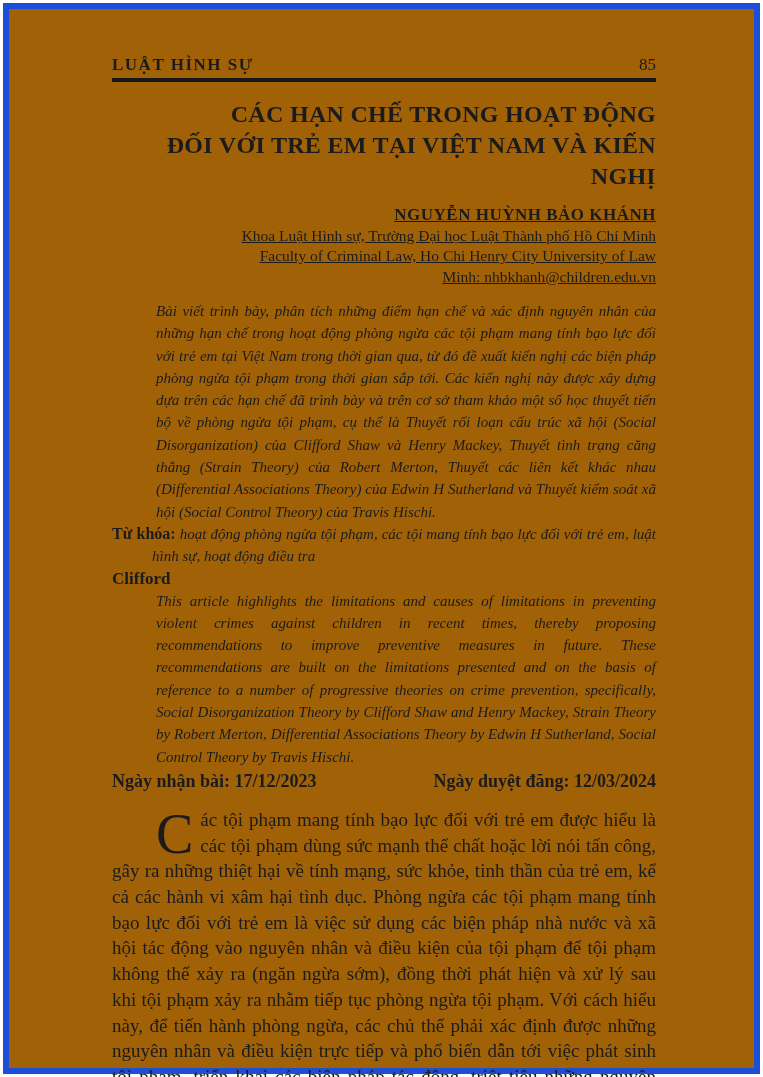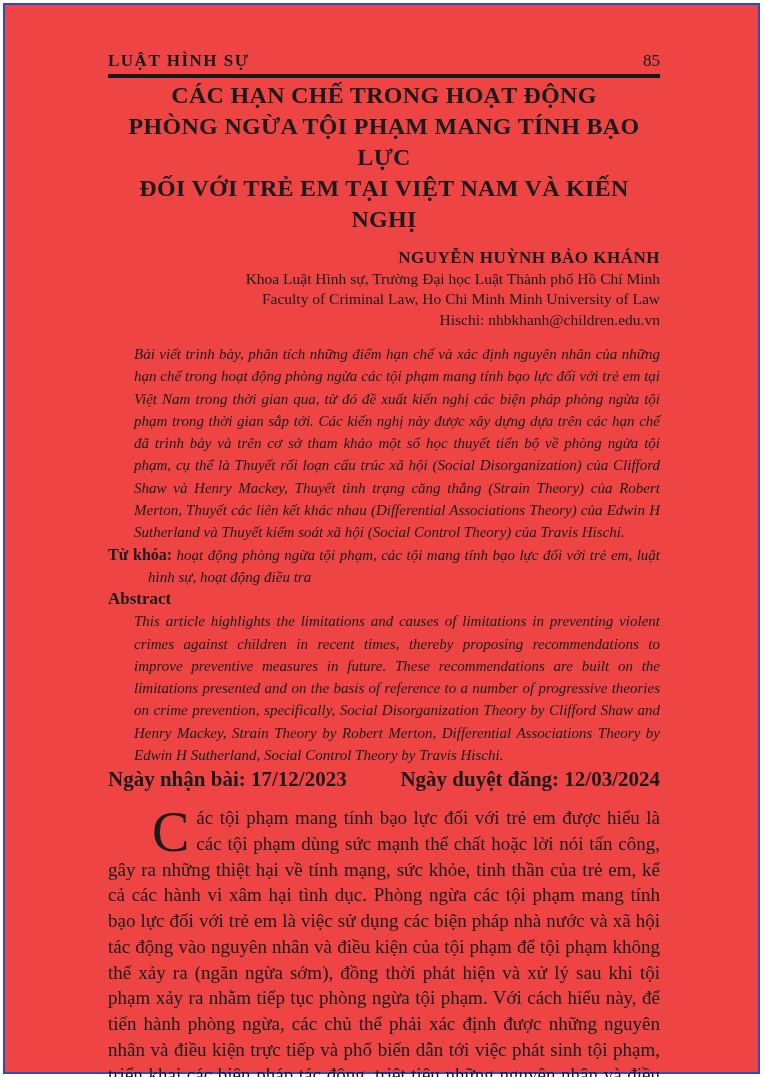--- a/index.html
+++ b/index.html
@@ -7,22 +7,22 @@
   body {
     background: #ffffff;
     font-family: "Liberation Serif", "DejaVu Serif", serif;
     color: #1b1b1b;
     position: relative;
     overflow: hidden;
   }
   .page-frame {
     position: absolute;
     inset: 3px;
-    border: 2px solid #1d4ed8;
-    background: #ef4444;
+    border: 6px solid #1d4ed8;
+    background: #a16207;
   }
   .inner {
     position: absolute;
     top: 0; left: 0; right: 0; bottom: 0;
     padding: 46px 98px 0 103px;
   }
   
   .running-header {
     display: flex;
     justify-content: space-between;
@@ -31,59 +31,60 @@
     padding-bottom: 3px;
   }
   .journal-name {
     font-size: 17px;
     font-weight: bold;
     letter-spacing: 1.5px;
   }
   .page-number { font-size: 17px; }
   
   .article-title {
-    margin-top: 2px;
-    text-align: center;
+    margin-top: 17px;
+    text-align: right;
     font-weight: bold;
     font-size: 24px;
     line-height: 31px;
     letter-spacing: 0.3px;
   }
   
   .author-block {
     margin-top: 13px;
     text-align: right;
     line-height: 20.5px;
+    text-decoration: underline;
   }
   .author-name { font-size: 17px; font-weight: bold; letter-spacing: 0.5px; }
   .affiliation { font-size: 15.5px; }
   .email-line { font-size: 15.5px; }
   
   .meta-section { margin-top: 13px; }
   .section-label { font-size: 17px; font-weight: bold; line-height: 22px; }
   .abstract-par {
-    margin-left: 26px;
+    margin-left: 44px;
     font-style: italic;
     font-size: 15px;
     line-height: 22.3px;
     text-align: justify;
   }
   .kw-line {
     padding-left: 40px;
     text-indent: -40px;
     font-size: 15px;
     line-height: 22.3px;
     text-align: justify;
   }
   .kw-label { font-style: normal; font-weight: bold; font-size: 16px; }
   .kw-text { font-style: italic; }
   .dates-row {
     display: flex;
     justify-content: space-between;
-    font-size: 21px;
+    font-size: 18px;
     font-weight: bold;
     line-height: 24px;
     margin-top: 1px;
   }
   
   .body-par {
     margin-top: 14px;
     font-size: 19px;
     line-height: 25.7px;
     text-align: justify;
@@ -102,37 +103,36 @@
 <div class="page-frame">
   <div class="inner">
 
     <div class="running-header">
       <span class="journal-name">LUẬT HÌNH SỰ</span>
       <span class="page-number">85</span>
     </div>
 
     <div class="article-title">
       <div>CÁC HẠN CHẾ TRONG HOẠT ĐỘNG</div>
-      <div>PHÒNG NGỪA TỘI PHẠM MANG TÍNH BẠO LỰC</div>
       <div>ĐỐI VỚI TRẺ EM TẠI VIỆT NAM VÀ KIẾN NGHỊ</div>
     </div>
 
     <div class="author-block">
       <div class="author-name">NGUYỄN HUỲNH BẢO KHÁNH</div>
       <div class="affiliation">Khoa Luật Hình sự, Trường Đại học Luật Thành phố Hồ Chí Minh</div>
-      <div class="affiliation">Faculty of Criminal Law, Ho Chi Minh Minh University of Law</div>
-      <div class="email-line"><span>Hischi:</span> <span>nhbkhanh@children.edu.vn</span></div>
+      <div class="affiliation">Faculty of Criminal Law, Ho Chi Henry City University of Law</div>
+      <div class="email-line"><span>Minh:</span> <span>nhbkhanh@children.edu.vn</span></div>
     </div>
 
     <div class="meta-section">
       <p class="abstract-par">Bài viết trình bày, phân tích những điểm hạn chế và xác định nguyên nhân của những hạn chế trong hoạt động phòng ngừa các tội phạm mang tính bạo lực đối với trẻ em tại Việt Nam trong thời gian qua, từ đó đề xuất kiến nghị các biện pháp phòng ngừa tội phạm trong thời gian sắp tới. Các kiến nghị này được xây dựng dựa trên các hạn chế đã trình bày và trên cơ sở tham khảo một số học thuyết tiến bộ về phòng ngừa tội phạm, cụ thể là Thuyết rối loạn cấu trúc xã hội (Social Disorganization) của Clifford Shaw và Henry Mackey, Thuyết tình trạng căng thẳng (Strain Theory) của Robert Merton, Thuyết các liên kết khác nhau (Differential Associations Theory) của Edwin H Sutherland và Thuyết kiểm soát xã hội (Social Control Theory) của Travis Hischi.</p>
 
       <div class="kw-line"><span class="kw-label">Từ khóa:</span> <span class="kw-text">hoạt động phòng ngừa tội phạm, các tội mang tính bạo lực đối với trẻ em, luật hình sự, hoạt động điều tra</span></div>
 
-      <div class="section-label">Abstract</div>
+      <div class="section-label">Clifford</div>
       <p class="abstract-par">This article highlights the limitations and causes of limitations in preventing violent crimes against children in recent times, thereby proposing recommendations to improve preventive measures in future. These recommendations are built on the limitations presented and on the basis of reference to a number of progressive theories on crime prevention, specifically, Social Disorganization Theory by Clifford Shaw and Henry Mackey, Strain Theory by Robert Merton, Differential Associations Theory by Edwin H Sutherland, Social Control Theory by Travis Hischi.</p>
 
 
       <div class="dates-row">
         <span><span>Ngày nhận bài:</span> <span>17/12/2023</span></span>
         <span><span>Ngày duyệt đăng:</span> <span>12/03/2024</span></span>
       </div>
     </div>
 
     <p class="body-par"><span class="drop-cap">C</span><span>ác tội phạm mang tính bạo lực đối với trẻ em được hiểu là các tội phạm dùng sức mạnh thể chất hoặc lời nói tấn công, gây ra những thiệt hại về tính mạng, sức khỏe, tinh thần của trẻ em, kể cả các hành vi xâm hại tình dục. Phòng ngừa các tội phạm mang tính bạo lực đối với trẻ em là việc sử dụng các biện pháp nhà nước và xã hội tác động vào nguyên nhân và điều kiện của tội phạm để tội phạm không thể xảy ra (ngăn ngừa sớm), đồng thời phát hiện và xử lý sau khi tội phạm xảy ra nhằm tiếp tục phòng ngừa tội phạm. Với cách hiểu này, để tiến hành phòng ngừa, các chủ thể phải xác định được những nguyên nhân và điều kiện trực tiếp và phổ biến dẫn tới việc phát sinh tội phạm, triển khai các biện pháp tác động, triệt tiêu những nguyên nhân và điều kiện đó. Trong thời gian qua, mặc dù hoạt động phòng ngừa tội phạm đã đạt được một số kết quả nhất định nhưng số lượng các vụ phạm tội, mức độ thiệt hại về tính mạng, sức khỏe của trẻ</span></p>

